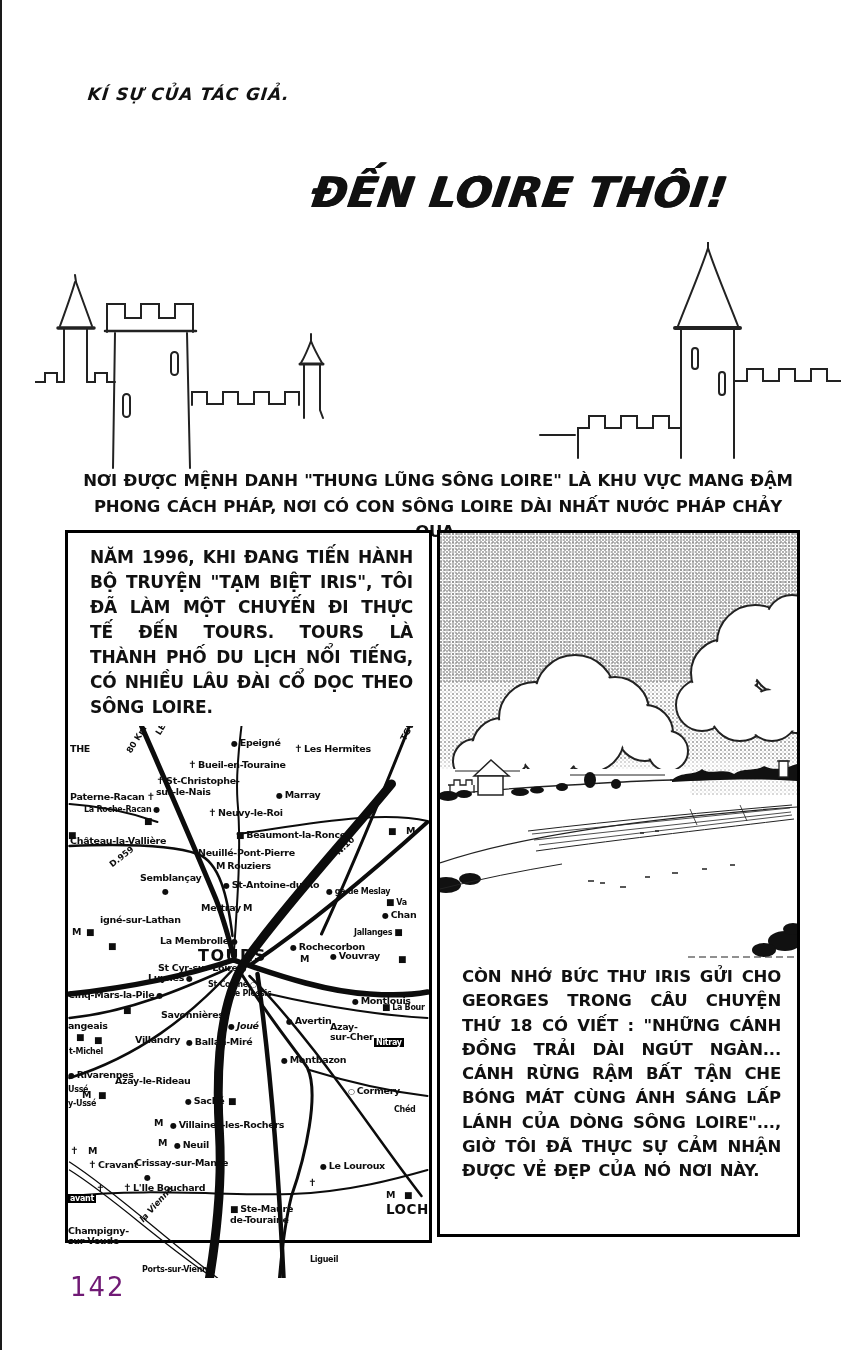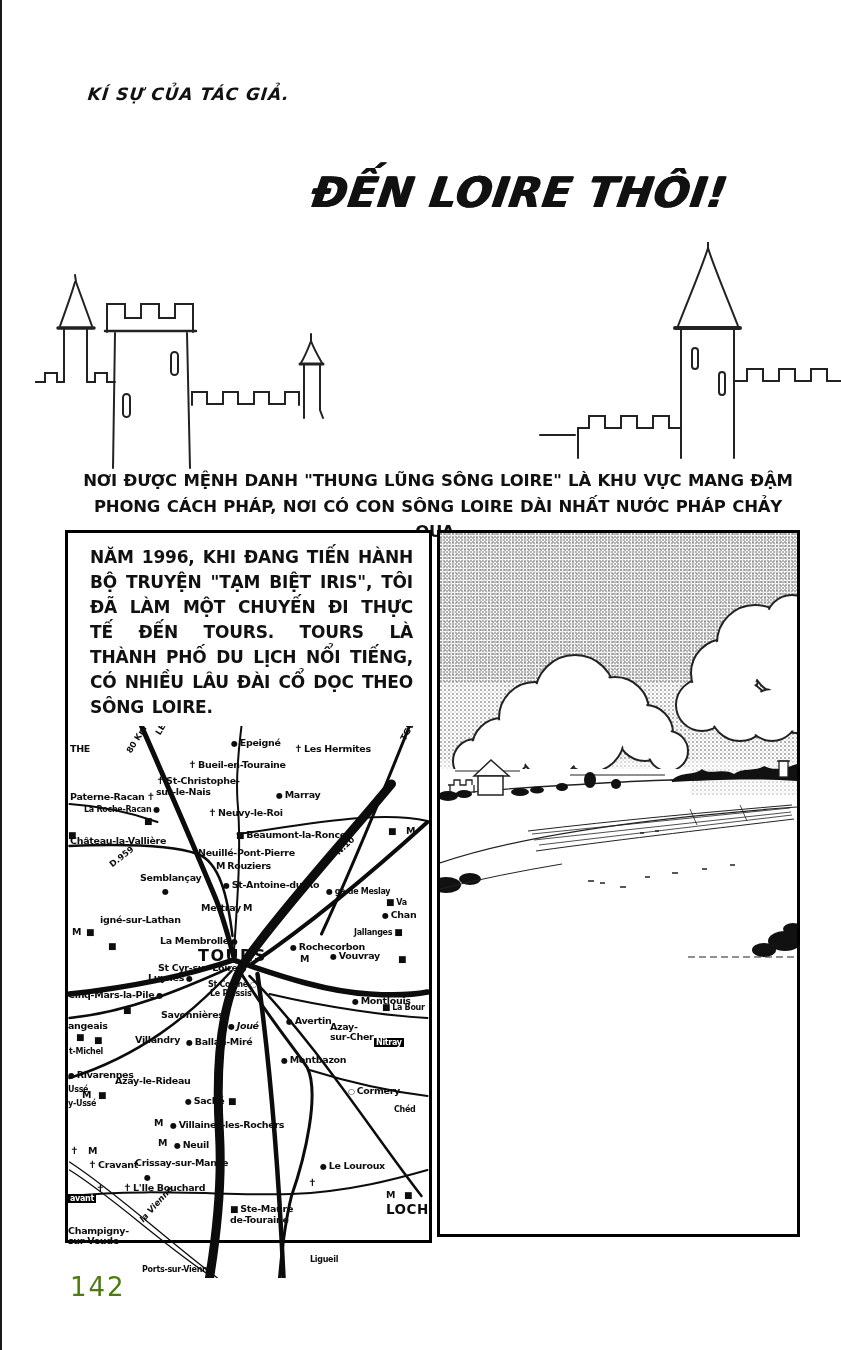--- a/index.html
+++ b/index.html
@@ -29,21 +29,21 @@
   .pl.lg{font-size:13.5px;letter-spacing:0.5px;}
   .pl.tours{font-size:16px;letter-spacing:1.5px;}
   .pl.road{font-size:8.5px;letter-spacing:0;}
   .pl.riv{font-style:italic;font-weight:bold;}
   .pl.inv span{background:#000;color:#fff;padding:0 2px;}
   .mk-dot{font-size:8px;} .mk-odot{font-size:8px;} .mk-chateau{font-size:9px;}
   .mk-church{font-size:10px;} .mk-m{font-size:9.5px;font-style:normal;}
   .scene{display:block;}
   .body-text{position:absolute;left:22px;right:16px;top:432px;margin:0;font-size:16.5px;font-weight:bold;
              text-align:justify;line-height:1.47;letter-spacing:-0.2px;word-spacing:2px;}
-  .pagenum{position:absolute;left:70px;top:1272px;font-size:26px;color:#4d7c0f;letter-spacing:2px;}
+  .pagenum{position:absolute;left:70px;top:1272px;font-size:26px;color:#701a75;letter-spacing:2px;}
 </style>
 </head>
 <body>
 
 <div class="page">
 
   <div class="kicker">KÍ SỰ CỦA TÁC GIẢ.</div>
   <h1 class="title">ĐẾN LOIRE THÔI!</h1>
 
   <svg class="castles" width="806" height="232" viewBox="0 0 806 232" fill="none" stroke="#222" stroke-width="2" stroke-linejoin="miter" stroke-linecap="round">
@@ -159,21 +159,21 @@
           <div class="pl sm" style="left: 286px; top: 202px;"><span>Jallanges</span><span class="mk mk-chateau after">■</span></div>
           <div class="pl" style="left: 92px; top: 210px;"><span>La Membrolle</span><span class="mk mk-dot after">●</span></div>
           <div class="pl" style="left: 40px; top: 215px;"><span class="mk mk-chateau">■</span></div>
           <div class="pl" style="left: 222px; top: 216px;"><span class="mk mk-dot">●</span><span>Rochecorbon</span></div>
           <div class="pl" style="left: 232px; top: 228px;"><span class="mk mk-m">M</span></div>
           <div class="pl tours" style="left: 130px; top: 221px;"><span>TOURS</span></div>
           <div class="pl" style="left: 262px; top: 225px;"><span class="mk mk-dot">●</span><span>Vouvray</span></div>
           <div class="pl" style="left: 90px; top: 237px;"><span>St Cyr-sur-Loire</span><span class="mk mk-dot after">●</span></div>
           <div class="pl" style="left: 80px; top: 247px;"><span>Luynes</span><span class="mk mk-dot after">●</span></div>
           <div class="pl sm" style="left: 140px; top: 255px;"><span>St Cosme</span><span class="mk mk-odot after">○</span></div>
-          <div class="pl sm" style="left: 142px; top: 264px;"><span>Le Plessis</span></div>
+          <div class="pl sm" style="left: 142px; top: 264px; padding-left: 20px;"><span>Le Plessis</span></div>
           <div class="pl" style="left: 0px; top: 264px;"><span>Cinq-Mars-la-Pile</span><span class="mk mk-dot after">●</span></div>
           <div class="pl" style="left: 284px; top: 270px;"><span class="mk mk-dot">●</span><span>Montlouis</span></div>
           <div class="pl" style="left: 330px; top: 228px;"><span class="mk mk-chateau">■</span></div>
           <div class="pl sm" style="left: 314px; top: 277px;"><span class="mk mk-chateau">■</span><span>La Bour</span></div>
           <div class="pl" style="left: 93px; top: 284px;"><span>Savonnières</span></div>
           <div class="pl" style="left: 218px; top: 290px;"><span class="mk mk-dot">●</span><span>Avertin</span></div>
           <div class="pl" style="left: 0px; top: 295px;"><span>angeais</span></div>
           <div class="pl" style="left: 8px; top: 306px;"><span class="mk mk-chateau">■</span></div>
           <div class="pl" style="left: 26px; top: 309px;"><span class="mk mk-chateau">■</span></div>
           <div class="pl" style="left: 55px; top: 279px;"><span class="mk mk-chateau">■</span></div>
@@ -317,16 +317,17 @@
         <path d="M 88,298 C 180,287 270,279 352,272" stroke-width="1"></path>
         <path d="M 96,318 C 190,305 280,295 354,286" stroke-width="1"></path>
         <path d="M 92,301 L 350,275" stroke-width="0.8"></path>
         <path d="M 94,307 L 351,279" stroke-width="0.8"></path>
         <path d="M 99,312 L 352,282" stroke-width="0.8"></path>
         <path d="M 250,276 L 257,292 M 300,272 L 307,288" stroke-width="0.8"></path>
         <path d="M 148,348 h6 M 160,350 h5 M 180,354 h6 M 205,344 h5 M 232,340 h6 M 262,336 h5 M 290,332 h5 M 200,300 h4 M 215,298 h4" stroke-width="1.4"></path>
         <path d="M 248,424 H 354" stroke-width="1.2" stroke-dasharray="7 4"></path>
       </g>
     </svg>
+    <p class="body-text">CÒN NHỚ BỨC THƯ IRIS GỬI CHO GEORGES TRONG CÂU CHUYỆN THỨ 18 CÓ VIẾT : "NHỮNG CÁNH ĐỒNG TRẢI DÀI NGÚT NGÀN... CÁNH RỪNG RẬM BẤT TẬN CHE BÓNG MÁT CÙNG ÁNH SÁNG LẤP LÁNH CỦA DÒNG SÔNG LOIRE"..., GIỜ TÔI ĐÃ THỰC SỰ CẢM NHẬN ĐƯỢC VẺ ĐẸP CỦA NÓ NƠI NÀY.</p>
   </section>
 
   <div class="pagenum">142</div>
 </div>
 
 </body></html>

